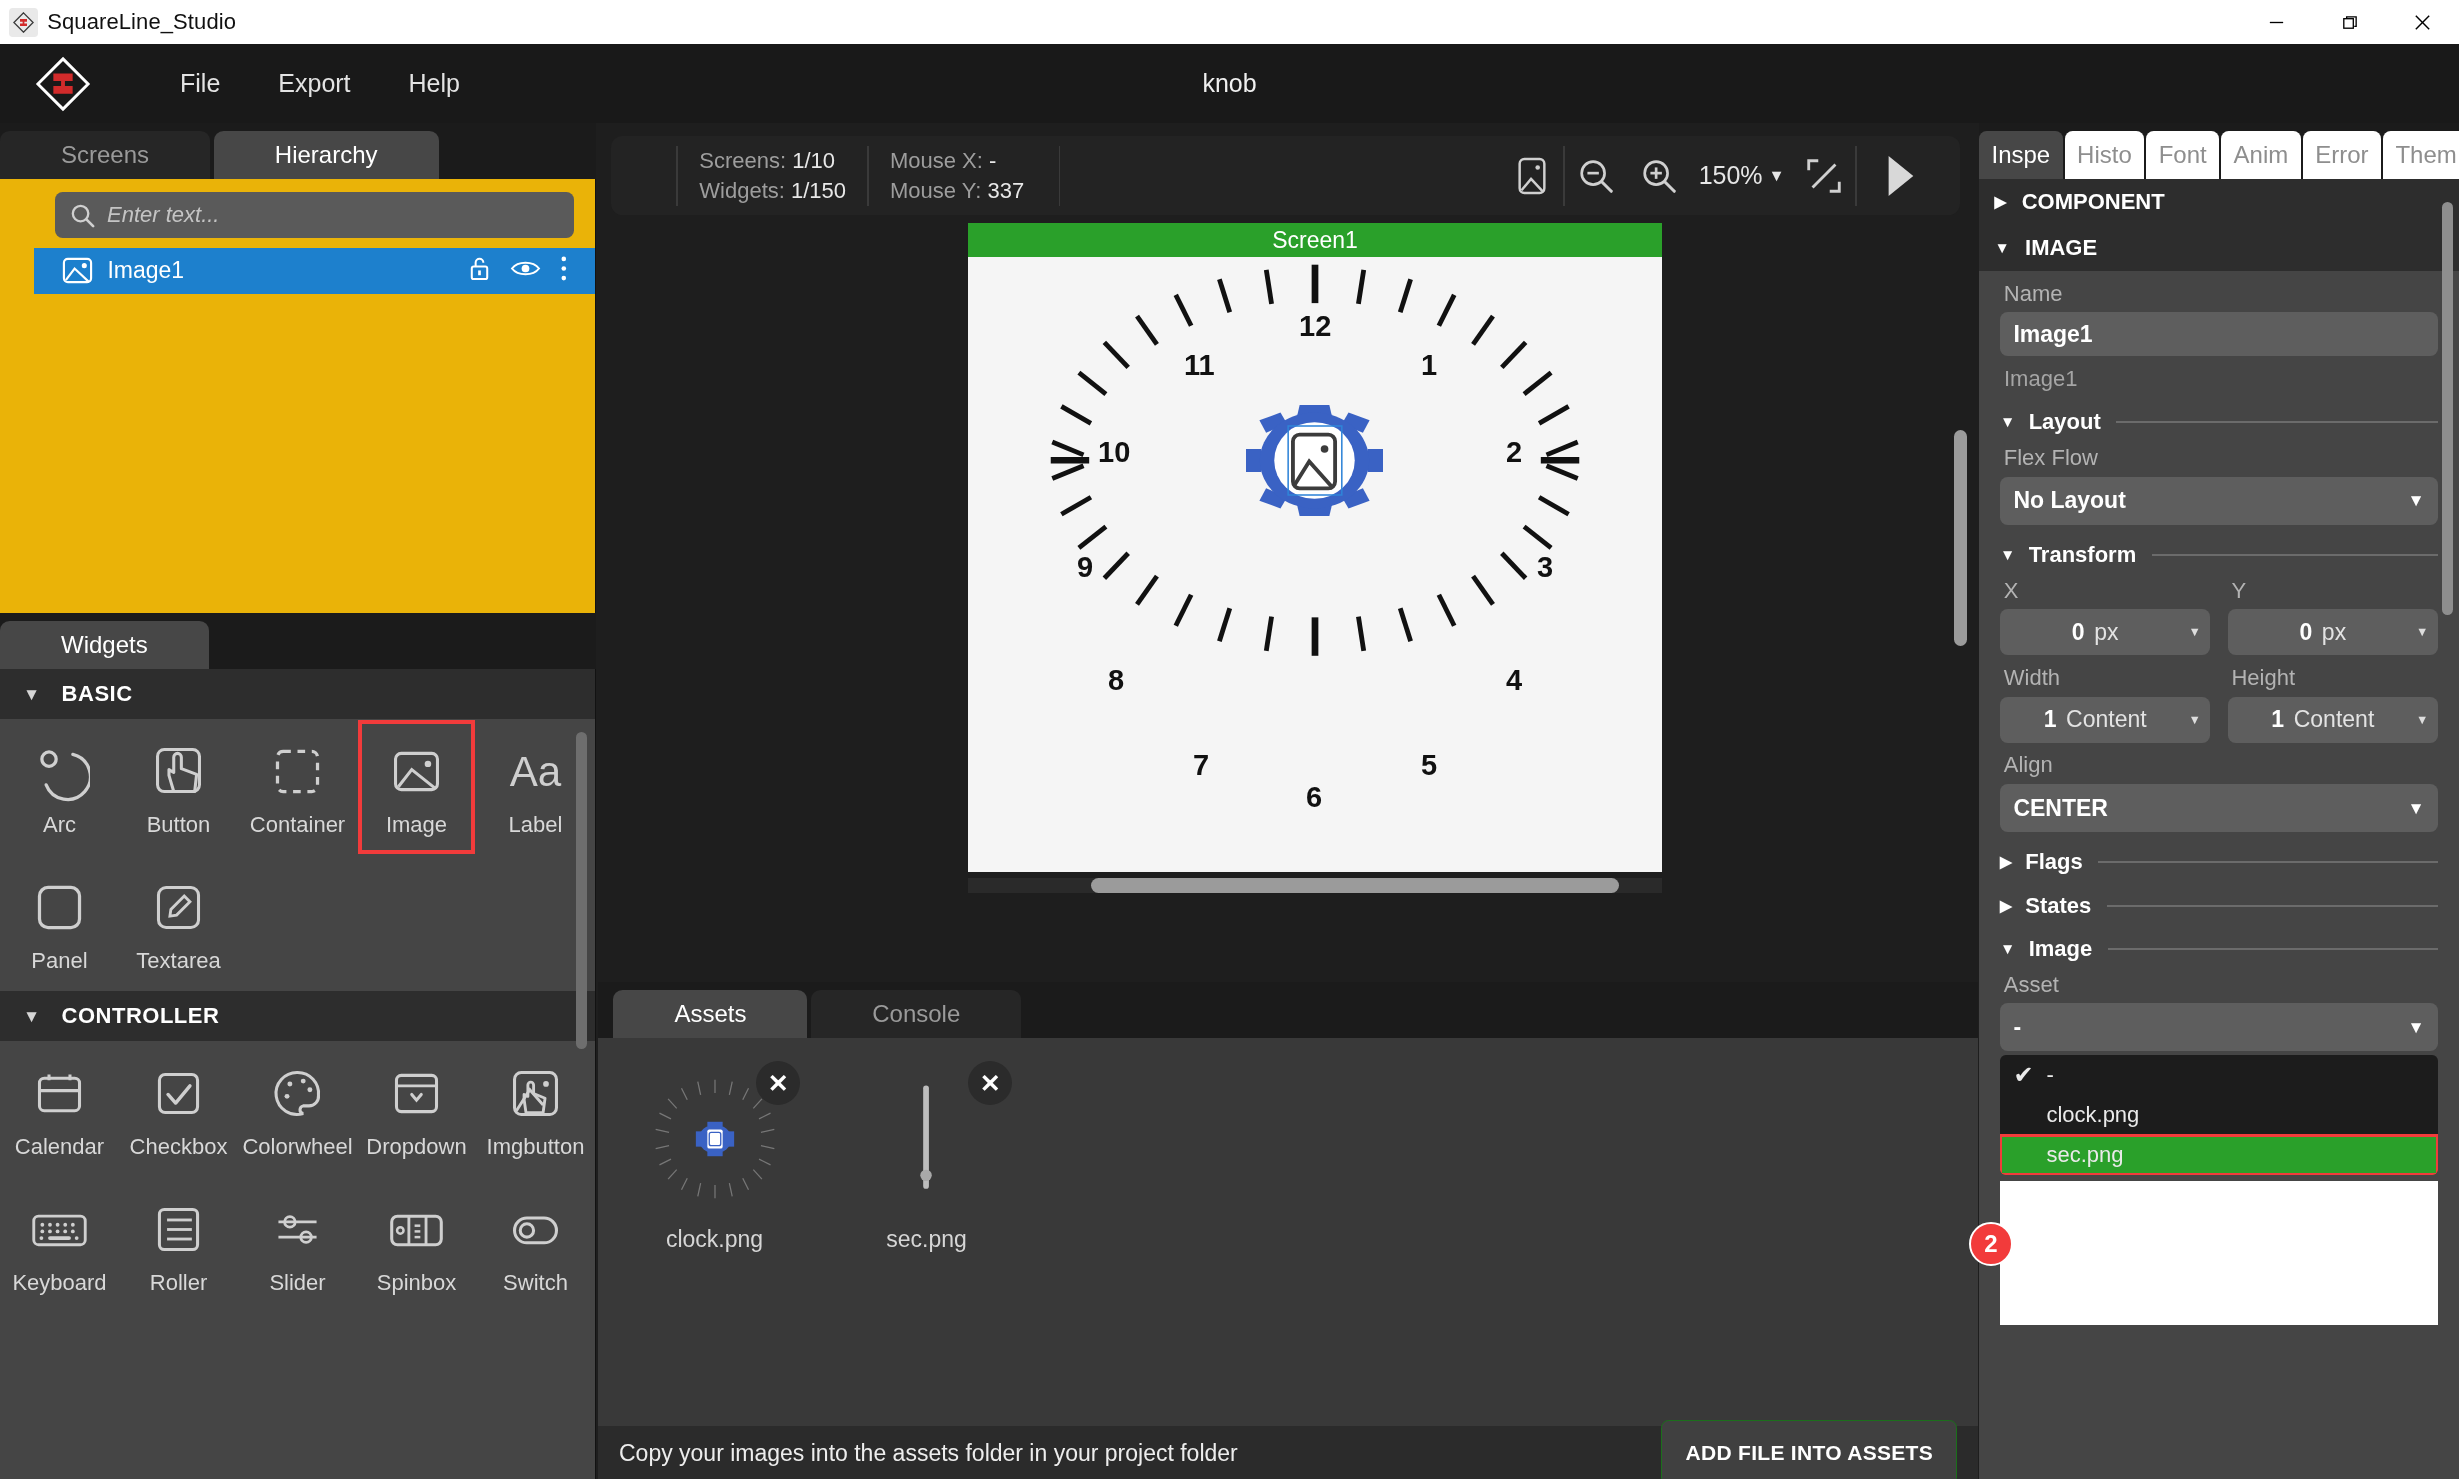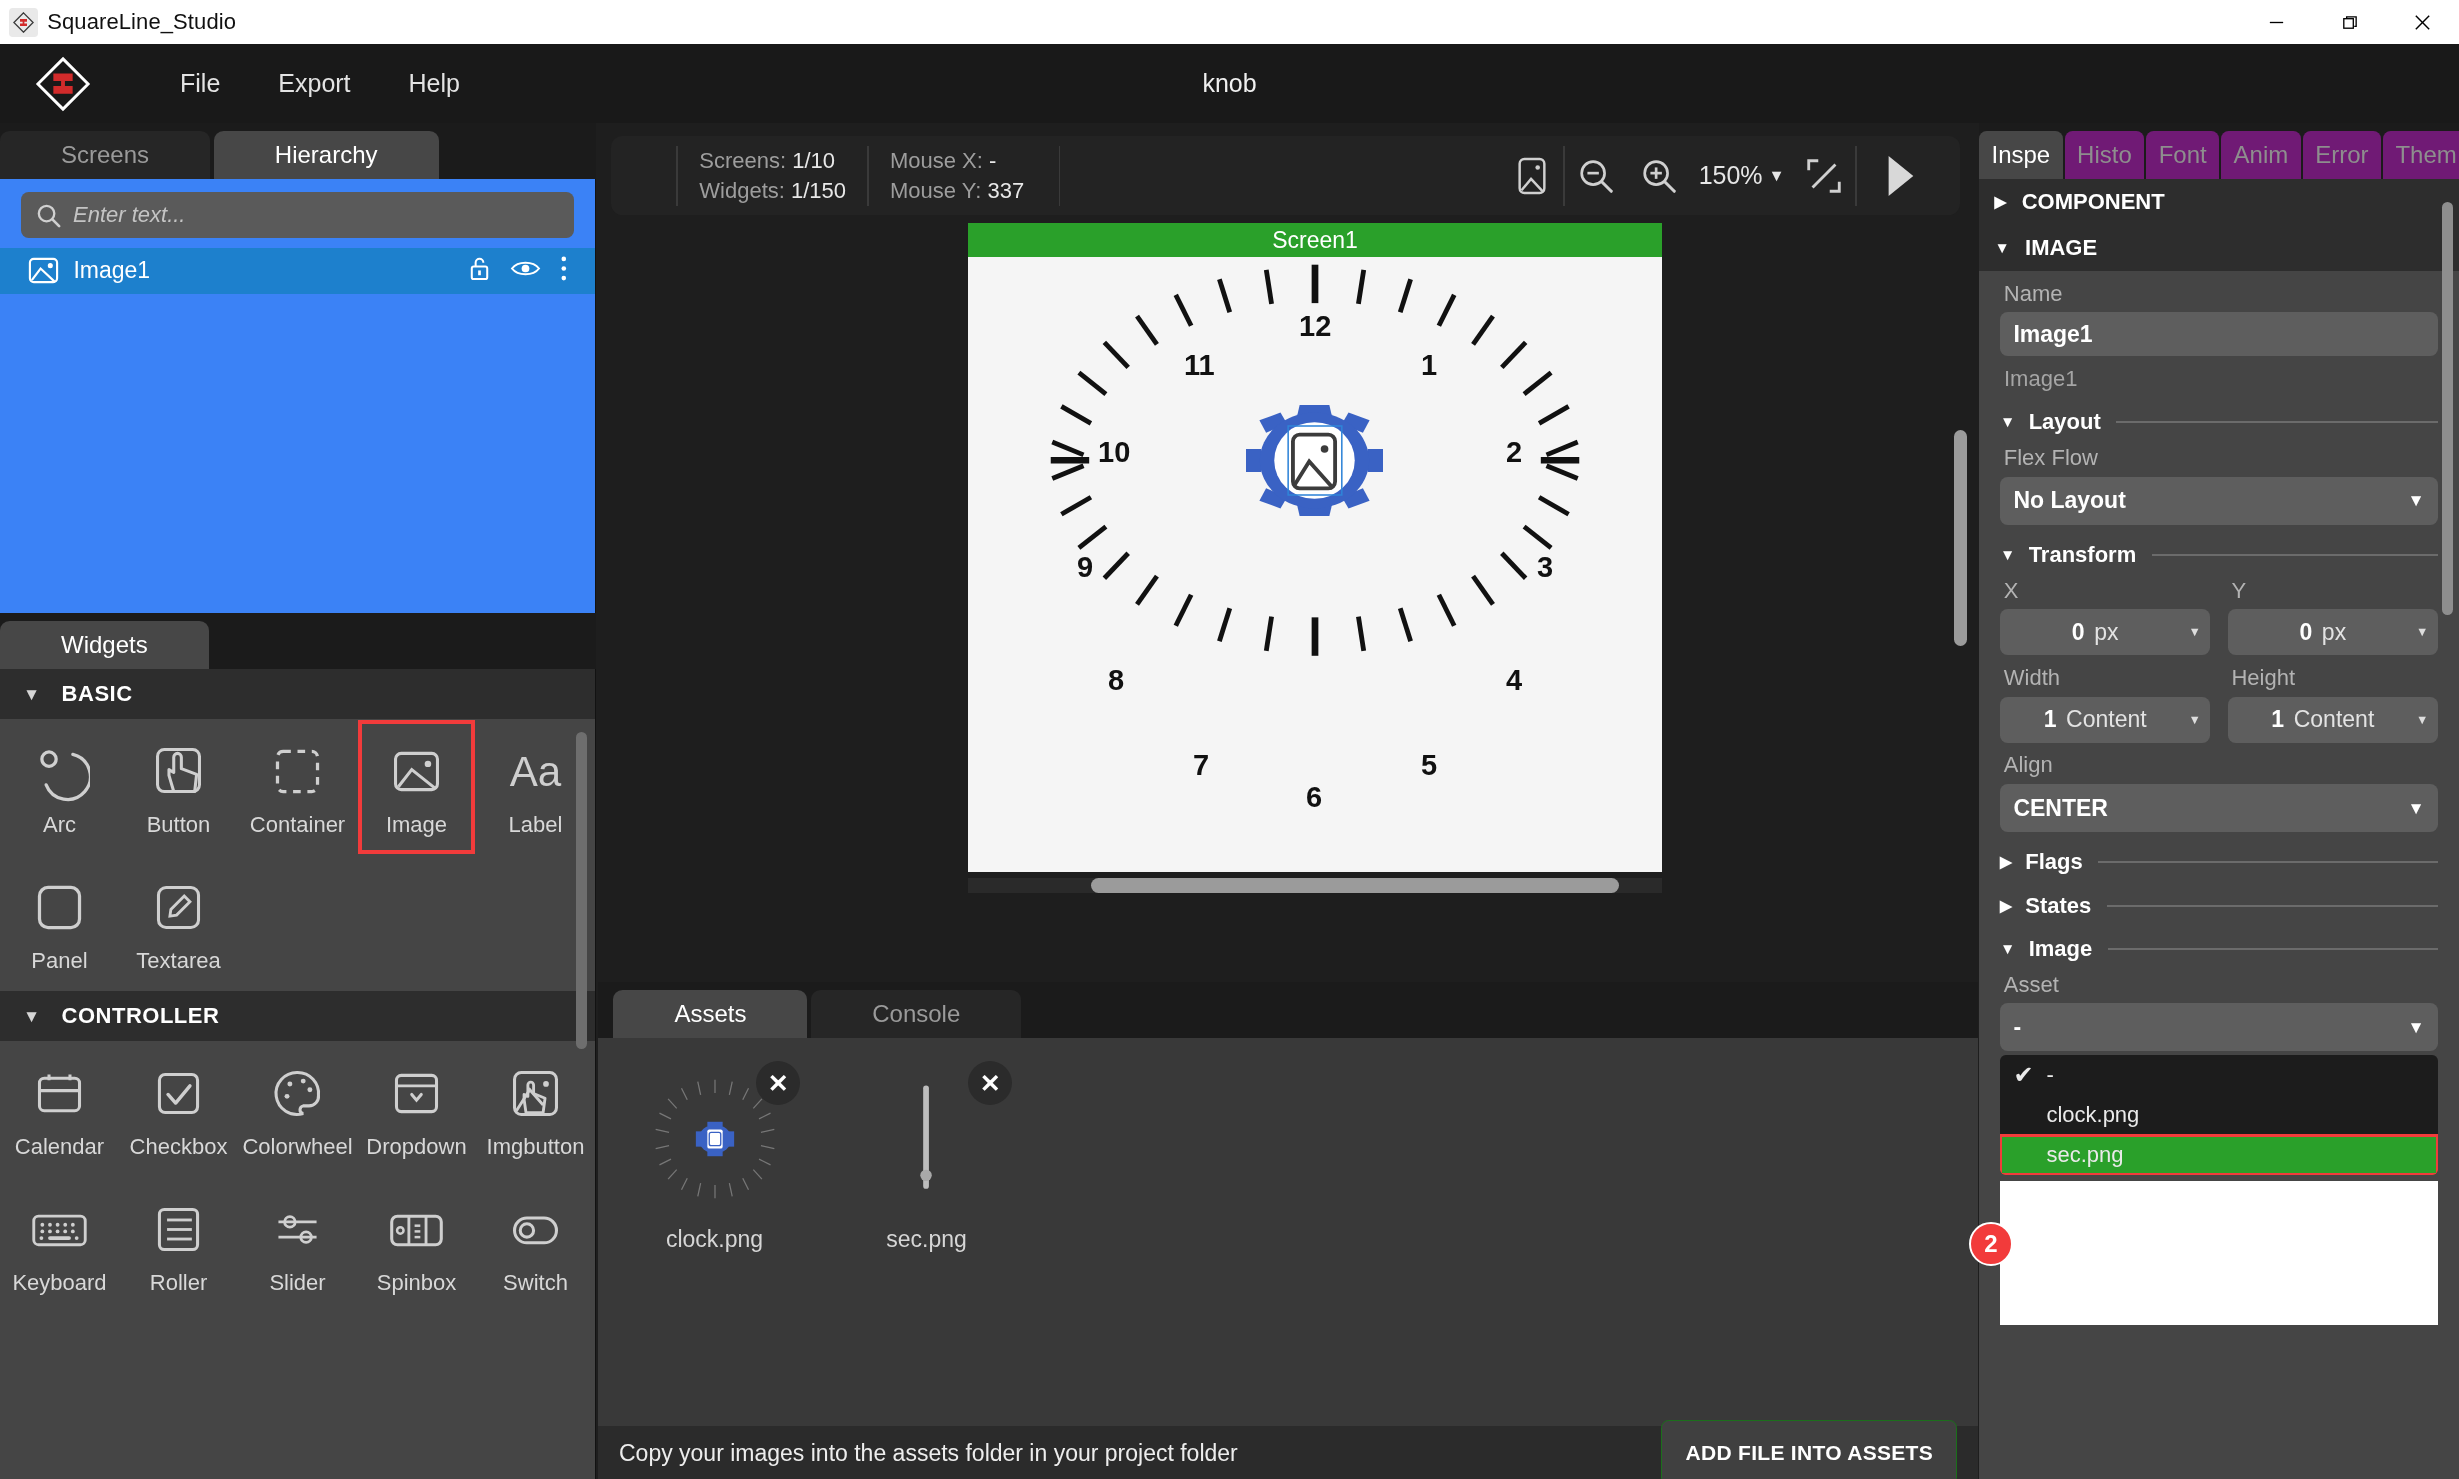--- a/index.html
+++ b/index.html
@@ -55,21 +55,21 @@
     position: absolute; left: 0; top: 123px; width: 596px; height: 1356px;
     background: #1b1b1b;
   }
   .tabstrip { position: relative; height: 56px; background: #1b1b1b; display: flex; align-items: flex-end; }
   .tab {
     height: 48px; padding: 0 61px; display: flex; align-items: center; justify-content: center;
     font-size: 24px; color: #9a9a9a; background: #262626;
     border-radius: 9.6px 9.6px 0 0; margin-right: 3.8px;
   }
   .tab.active { background: #474747; color: #ffffff; }
-  .tree-panel { background: #3b82f6; height: 434px; position: relative; border-right: 1.9px solid #121212; }
+  .tree-panel { background: #eab308; height: 434px; position: relative; border-right: 1.9px solid #121212; padding-left: 34px; }
   .search-row { padding: 13.4px 21px 9.6px 21px; }
   .search-box {
     height: 46px; background: #5a5a5a; border-radius: 7.7px; display: flex; align-items: center;
     padding: 0 13.4px;
   }
   .search-box .sicon { width: 29px; height: 29px; margin-right: 9.6px; flex: 0 0 auto; }
   .search-input {
     background: transparent; border: 0; outline: 0; color: #c9c9c9;
     font-size: 22px; font-style: italic; font-family: "Liberation Sans", sans-serif; width: 100%;
   }
@@ -167,21 +167,21 @@
     color: #fff; font-size: 21px; font-weight: bold; padding: 20px 23px; letter-spacing: 0.3px;
   }
 
   
   .right-col {
     position: absolute; left: 1979px; top: 123px; width: 480px; height: 1356px; background: #1b1b1b;
   }
   .insp-tabs { height: 56px; display: flex; align-items: flex-end; overflow: hidden; }
   .insp-tab {
     height: 48px; padding: 0 12.5px; display: flex; align-items: center;
-    font-size: 24px; color: #8e8e8e; background: #701a75; border-radius: 7.7px 7.7px 0 0; margin-right: 1.9px;
+    font-size: 24px; color: #8e8e8e; background: #ffffff; border-radius: 7.7px 7.7px 0 0; margin-right: 1.9px;
     white-space: nowrap;
   }
   .insp-tab.active { background: #474747; color: #fff; }
   .insp-body { position: absolute; left: 0; top: 56px; right: 0; bottom: 0; background: #454545; overflow: hidden; }
   .sec-header {
     height: 46px; background: #2d2d2d; display: flex; align-items: center; padding-left: 15.4px;
     color: #fff; font-size: 22px; font-weight: bold;
   }
   .sec-header .caret { margin-right: 15.4px; font-size: 15.4px; }
   .fld { padding: 0 21px; }

